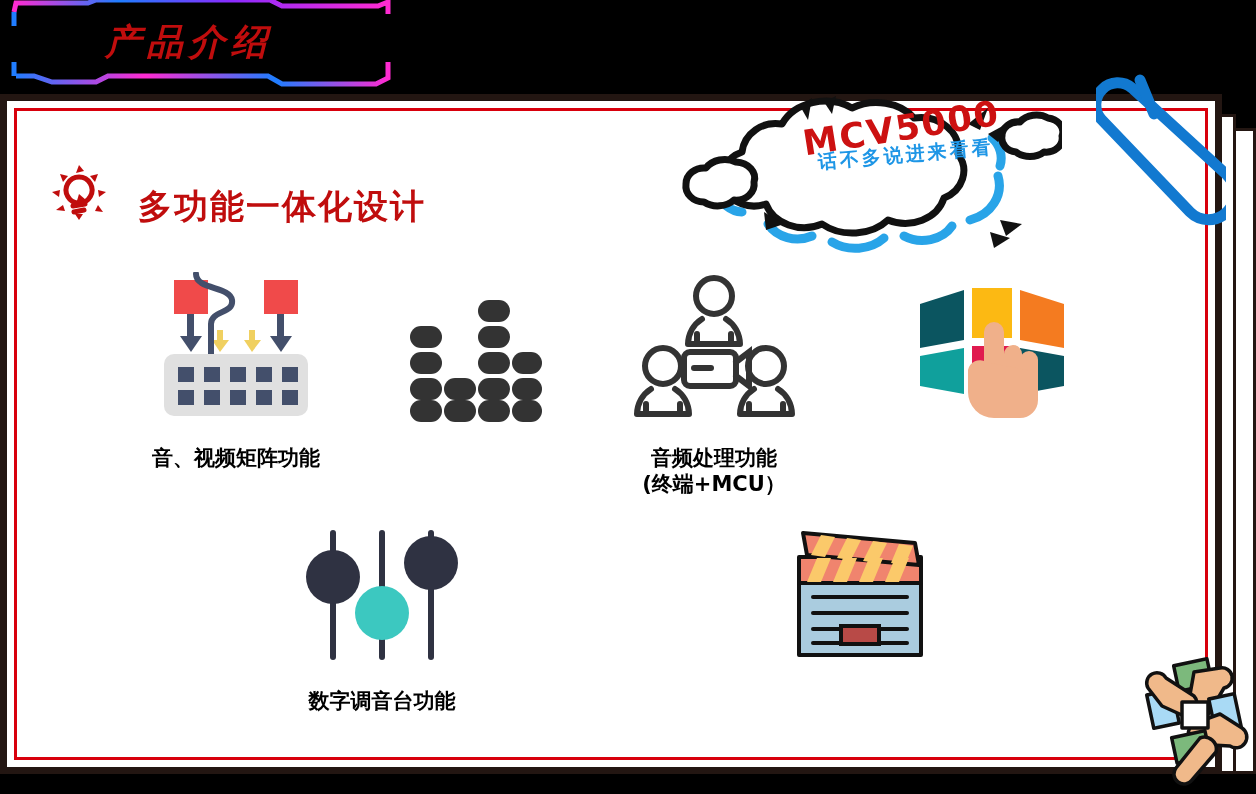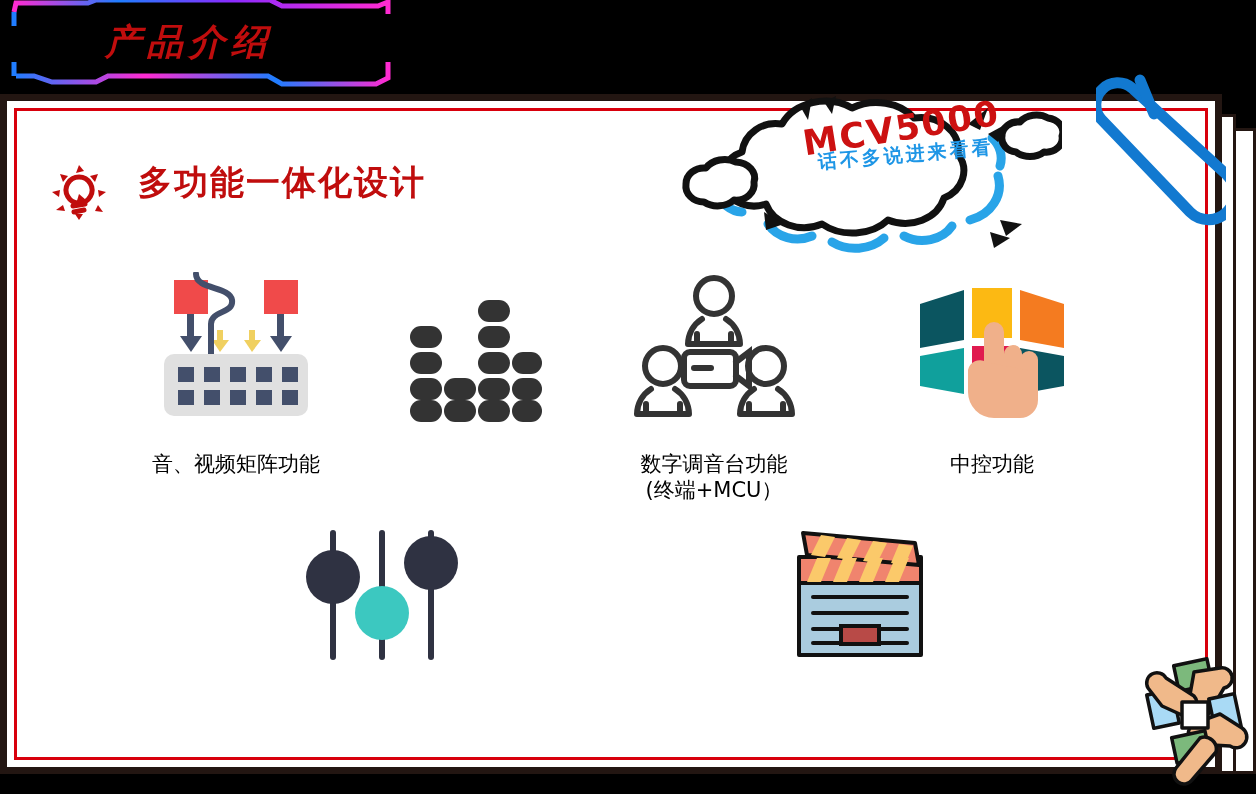--- a/index.html
+++ b/index.html
@@ -54,21 +54,21 @@
     left: 7px; top: 7px; right: 7px; bottom: 7px;
     border: 3px solid #d8000c;
     box-sizing: border-box;
     pointer-events: none;
   }
 
   
   #section-head {
     position: absolute;
     left: 46px; top: 160px;
-    display: flex; align-items: flex-start; gap: 26px;
+    display: flex; align-items: flex-end; gap: 26px;
   }
   #section-title {
     font-size: 34px;
     font-weight: bold;
     color: #c00d0d;
     letter-spacing: 2px;
     font-family: "DejaVu Sans", "Liberation Sans", sans-serif;
     white-space: nowrap;
   }
 
@@ -76,23 +76,23 @@
   .feature {
     position: absolute;
     text-align: center;
     width: 240px;
   }
   .feature-icon {
     height: 150px;
     display: flex; align-items: flex-end; justify-content: center;
   }
   .feature-label {
-    margin-top: 30px;
+    margin-top: 24px;
     font-size: 21px;
-    font-weight: normal;
+    font-weight: bold;
     color: #000000;
     line-height: 1.22;
     font-family: "DejaVu Sans", "Liberation Sans", sans-serif;
     white-space: pre-line;
   }
 
   #feature-matrix   { left: 116px; top: 272px; }
   #feature-audio    { left: 352px; top: 272px; }
   #feature-video    { left: 594px; top: 272px; }
   #feature-control  { left: 872px; top: 272px; }
@@ -259,57 +259,57 @@
         <circle cx="36" cy="94" r="18"></circle>
         <path d="M10,142 a28,30 0 0 1 14,-25 M62,142 a28,30 0 0 0 -14,-25 M10,142 L62,142 M19,142 L19,132 M53,142 L53,132"></path>
         <circle cx="139" cy="94" r="18"></circle>
         <path d="M113,142 a28,30 0 0 1 14,-25 M165,142 a28,30 0 0 0 -14,-25 M113,142 L165,142 M122,142 L122,132 M156,142 L156,132"></path>
         <rect x="57" y="80" width="52" height="34" rx="6"></rect>
         <path d="M109,90 L122,80 L122,114 L109,104"></path>
         <path d="M67,96 L84,96"></path>
       </g>
     </svg>
   </div>
-  <div class="feature-label">数字调音台功能
+  <div class="feature-label">音频处理功能
 (终端+MCU）</div>
 </div>
 
 <div class="feature" id="feature-control">
   <div class="feature-icon">
     <svg width="160" height="150" viewBox="0 0 160 150">
       <path d="M8,32 L52,18 L52,68 L8,76 Z" fill="#0b5560"></path>
       <path d="M60,16 L100,16 L100,66 L60,66 Z" fill="#fcb913"></path>
       <path d="M108,18 L152,32 L152,76 L108,68 Z" fill="#f47b20"></path>
       <path d="M8,84 L52,76 L52,122 L8,114 Z" fill="#10a09c"></path>
       <path d="M60,74 L100,74 L100,122 L60,122 Z" fill="#e01a4f"></path>
       <path d="M108,76 L152,84 L152,114 L108,122 Z" fill="#0b5560"></path>
       <g fill="#f0b08a">
         <path d="M72,60 a10,10 0 0 1 20,0 L92,104 L72,104 Z"></path>
         <path d="M92,82 a9,9 0 0 1 18,0 L110,116 L92,116 Z"></path>
         <path d="M108,88 a9,9 0 0 1 18,0 L126,118 L108,118 Z"></path>
         <path d="M56,98 a12,12 0 0 1 18,-8 L126,100 L126,128 a18,18 0 0 1 -18,18 L82,146 a26,26 0 0 1 -26,-26 Z"></path>
       </g>
     </svg>
   </div>
-  <div class="feature-label">中控功能</div>
 </div>
 
 <div class="feature" id="feature-mixer">
   <div class="feature-icon">
     <svg width="170" height="140" viewBox="0 0 170 140">
       <g stroke="#2f3242" stroke-width="6" stroke-linecap="round">
         <line x1="36" y1="8" x2="36" y2="132"></line>
         <line x1="85" y1="8" x2="85" y2="132"></line>
         <line x1="134" y1="8" x2="134" y2="132"></line>
       </g>
       <circle cx="36" cy="52" r="27" fill="#2f3242"></circle>
       <circle cx="134" cy="38" r="27" fill="#2f3242"></circle>
       <circle cx="85" cy="88" r="27" fill="#3cc8c0"></circle>
     </svg>
   </div>
+  <div class="feature-label">数字调音台功能</div>
 </div>
 
 <div class="feature" id="feature-record">
   <div class="feature-icon">
     <svg width="150" height="140" viewBox="0 0 150 140">
       <g stroke="#111111" stroke-width="4" stroke-linejoin="round">
         <rect x="12" y="52" width="122" height="78" fill="#aaccdf"></rect>
         <rect x="12" y="32" width="122" height="26" fill="#f0846e"></rect>
         <path d="M16,8 L128,18 L132,40 L20,30 Z" fill="#f0846e"></path>
       </g>

